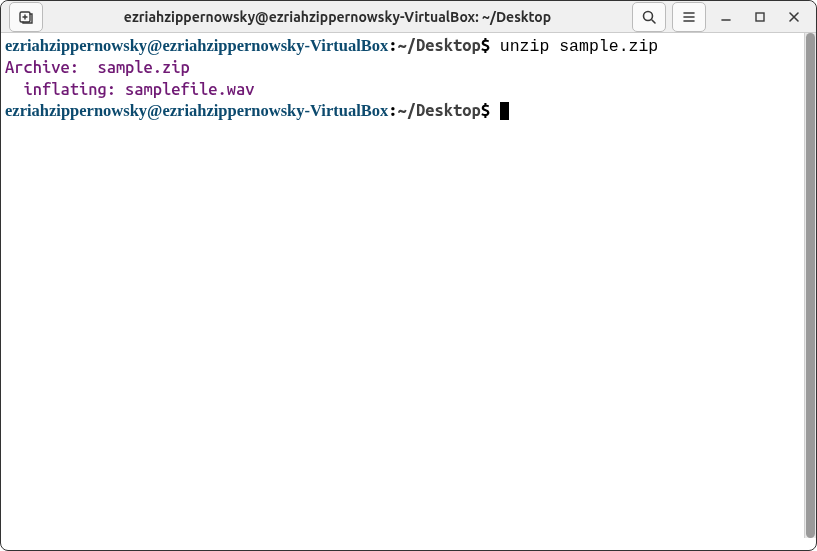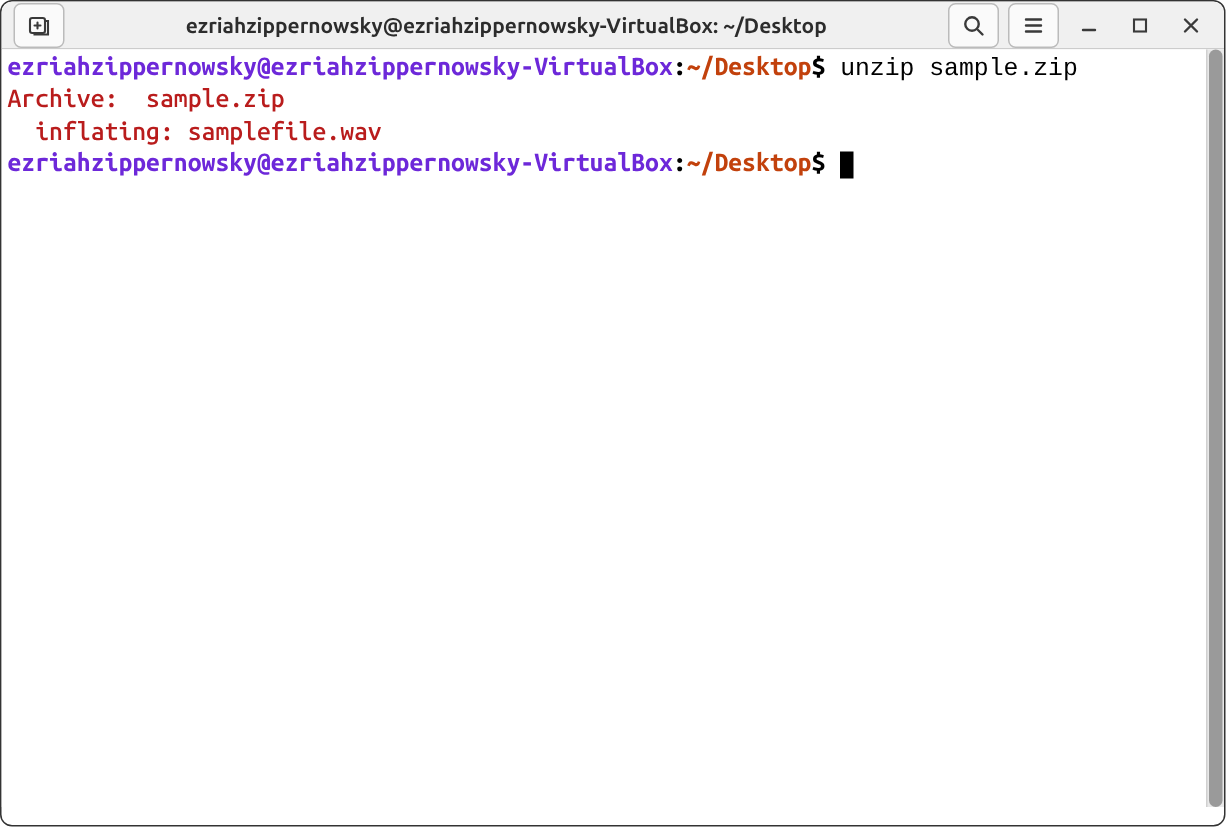--- a/index.html
+++ b/index.html
@@ -87,25 +87,25 @@
     }
     .scrollbar-thumb {
       position: absolute;
       top: 0;
       left: 1px;
       right: 1px;
       height: 100%;
       background: #9a9a9a;
       border-radius: 5px;
     }
-    .user-host { color: #6d28d9; font-weight: bold; }
-    .path { color: #c2410c; font-weight: bold; }
+    .user-host { color: #0c4a6e; font-weight: bold; font-family: Liberation Serif, serif; }
+    .path { color: #404040; font-weight: bold; }
     .dollar { color: #000; font-weight: bold; }
     .cmd { color: #000; font-family: Liberation Mono, monospace; }
-    .out { color: #b91c1c; font-weight: 500; }
+    .out { color: #701a75; font-weight: 500; }
     .cursor-block {
       display: inline-block;
       width: 9px;
       height: 18px;
       background: #000;
       vertical-align: text-bottom;
       margin-bottom: -1px;
     }
   </style>
 </head>

